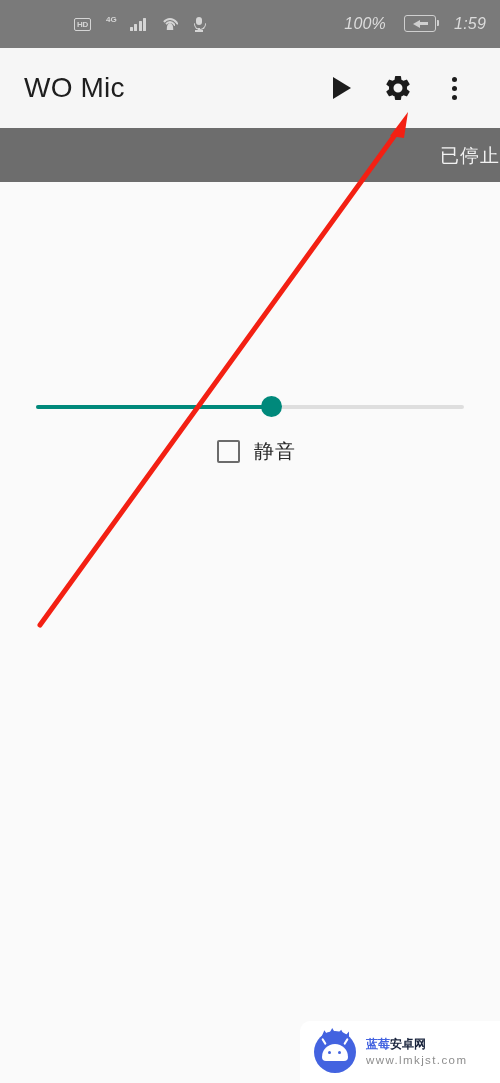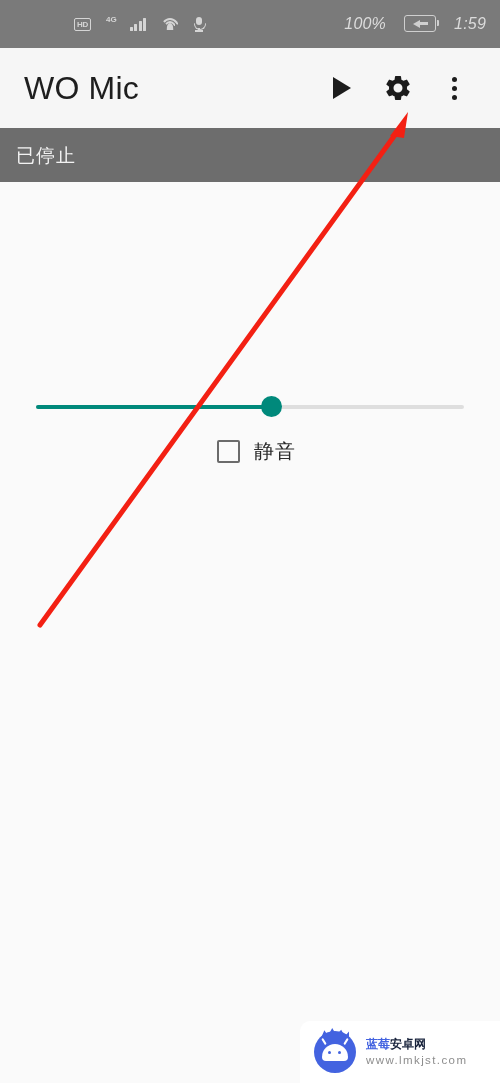--- a/index.html
+++ b/index.html
@@ -135,21 +135,21 @@
     position: absolute;
     left: 0; top: 48px;
     width: 500px; height: 80px;
     background: #f6f6f6;
     display: flex;
     align-items: center;
     box-sizing: border-box;
     padding: 0 18px 0 24px;
   }
   .app-title {
-    font-size: 32px;
+    font-size: 28px;
     color: #1e1e1e;
     font-weight: normal;
     letter-spacing: 0.2px;
   }
   .appbar-actions {
     margin-left: auto;
     display: flex;
     align-items: center;
   }
   .act {
@@ -169,20 +169,21 @@
   
   .status-banner {
     position: absolute;
     left: 0; top: 128px;
     width: 500px; height: 56px;
     background: #6d6d6d;
     display: flex;
     align-items: center;
     box-sizing: border-box;
     padding-left: 16px;
+    justify-content: flex-end;
   }
   .status-banner-text {
     color: #f2f2f2;
     font-size: 19px;
     letter-spacing: 1px;
   }
 
   
   .content {
     position: absolute;

